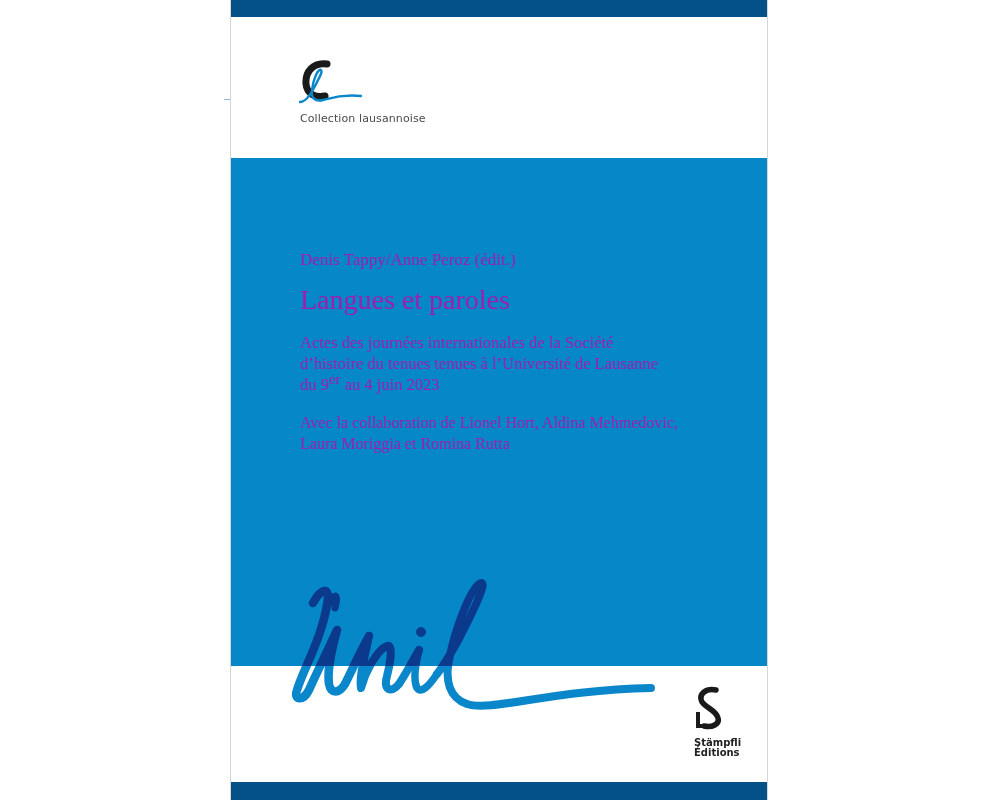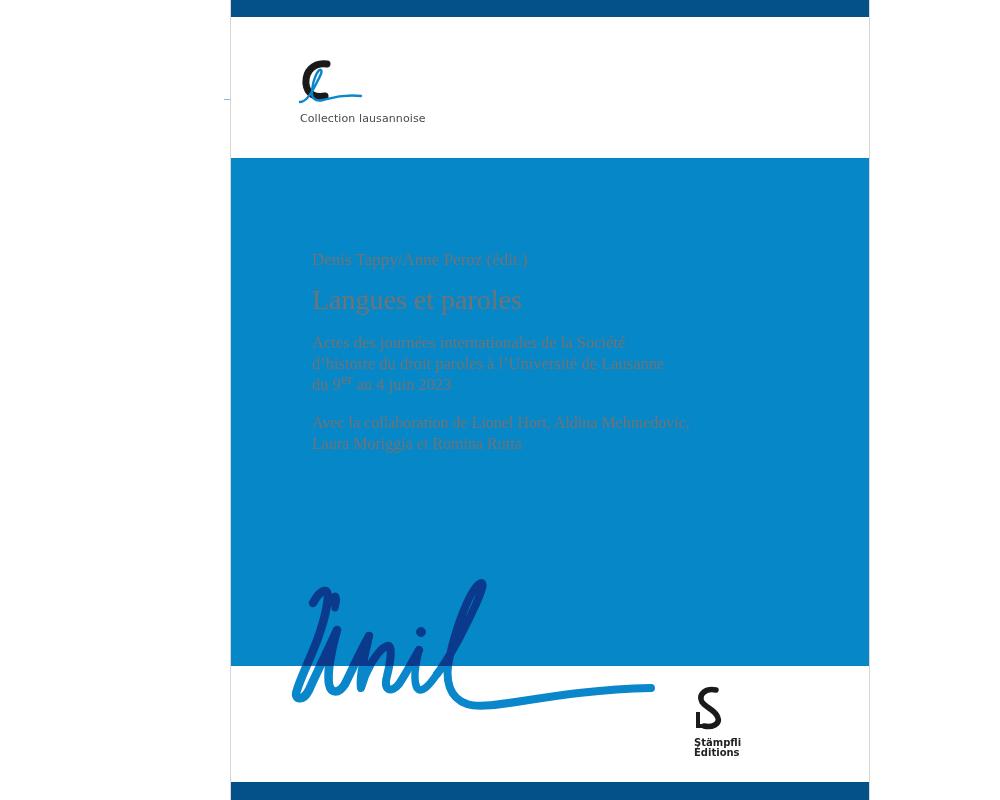--- a/index.html
+++ b/index.html
@@ -1,35 +1,35 @@
 <!DOCTYPE html>
 <html><head>
 <meta charset="utf-8">
 <style>
   html, body { margin: 0; padding: 0; }
   body {
     width: 1000px; height: 800px; background: #ffffff; position: relative; overflow: hidden;
     font-family: "Liberation Serif", "DejaVu Serif", serif;
   }
   .cover {
-    position: absolute; left: 230px; top: 0; width: 640px; height: 800px;
+    position: absolute; left: 230px; top: 0; width: 538px; height: 800px;
     background: #ffffff; border-left: 1px solid #d6d6d6; border-right: 1px solid #d6d6d6;
     box-sizing: border-box; overflow: hidden;
   }
   .band-top { position: absolute; left: 0; top: 0; width: 100%; height: 17px; background: #045089; }
   .band-bottom { position: absolute; left: 0; top: 782px; width: 100%; height: 18px; background: #045089; }
   .blue-panel { position: absolute; left: 0; top: 158px; width: 100%; height: 508px; background: #0587C8; }
 
   .collection-logo { position: absolute; left: 66px; top: 60px; width: 70px; height: 45px; }
   .collection-label {
     position: absolute; left: 69px; top: 112px;
     font-family: "DejaVu Sans", "Liberation Sans", sans-serif; font-size: 11px; color: #4a4a4a; letter-spacing: 0.1px;
   }
 
-  .text-block { position: absolute; left: 81px; top: 250px; width: 440px; color: #737373; }
+  .text-block { position: absolute; left: 69px; top: 250px; width: 440px; color: #a21caf; }
   .editors { font-size: 17px; line-height: 20px; margin: 0; }
   .title { font-size: 28px; line-height: 37px; margin: 11px 0 0 0; font-weight: normal; }
   .subtitle { font-size: 16.5px; line-height: 21px; margin: 14px 0 0 0; }
   .subtitle sup { font-size: 15px; line-height: 0; vertical-align: 6px; margin-top: 12px; }
   .collab { font-size: 16px; line-height: 21px; margin: 17px 0 0 0; }
 
   .unil-sig { position: absolute; left: 0; top: 0; width: 538px; height: 800px; pointer-events: none; }
 
   .publisher-logo { position: absolute; left: 463px; top: 686px; width: 30px; height: 44px; }
   .publisher-name {
@@ -55,21 +55,21 @@
 
   <div class="blue-panel"></div>
 
   <div class="text-block">
     <p class="editors">Denis Tappy/Anne Peroz (édit.)</p>
     <h1 class="title">
       <span>Langues et paroles</span><br>
     </h1>
     <p class="subtitle">
       <span>Actes des journées internationales de la Société</span><br>
-      <span>d’histoire du droit paroles à l’Université de Lausanne</span><br>
+      <span>d’histoire du tenues tenues à l’Université de Lausanne</span><br>
       <span>du 9</span><sup>er</sup><span> au 4 juin 2023</span>
     </p>
     <p class="collab">
       <span>Avec la collaboration de Lionel Hort, Aldina Mehmedovic,</span><br>
       <span>Laura Moriggia et Romina Rutta</span>
     </p>
   </div>
 
   <svg class="unil-sig" viewBox="0 0 538 800">
     <defs>

